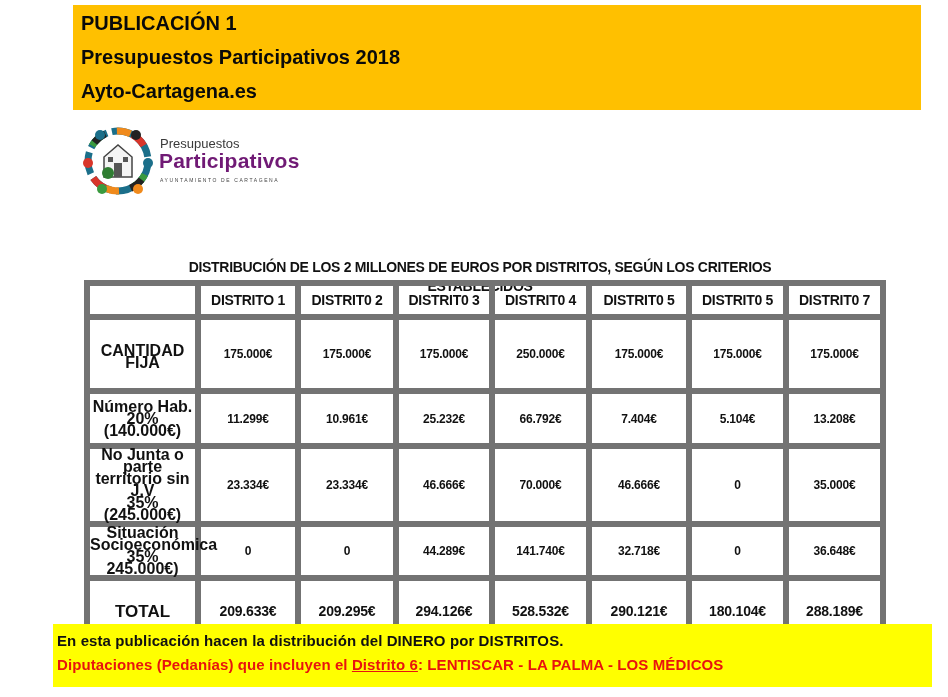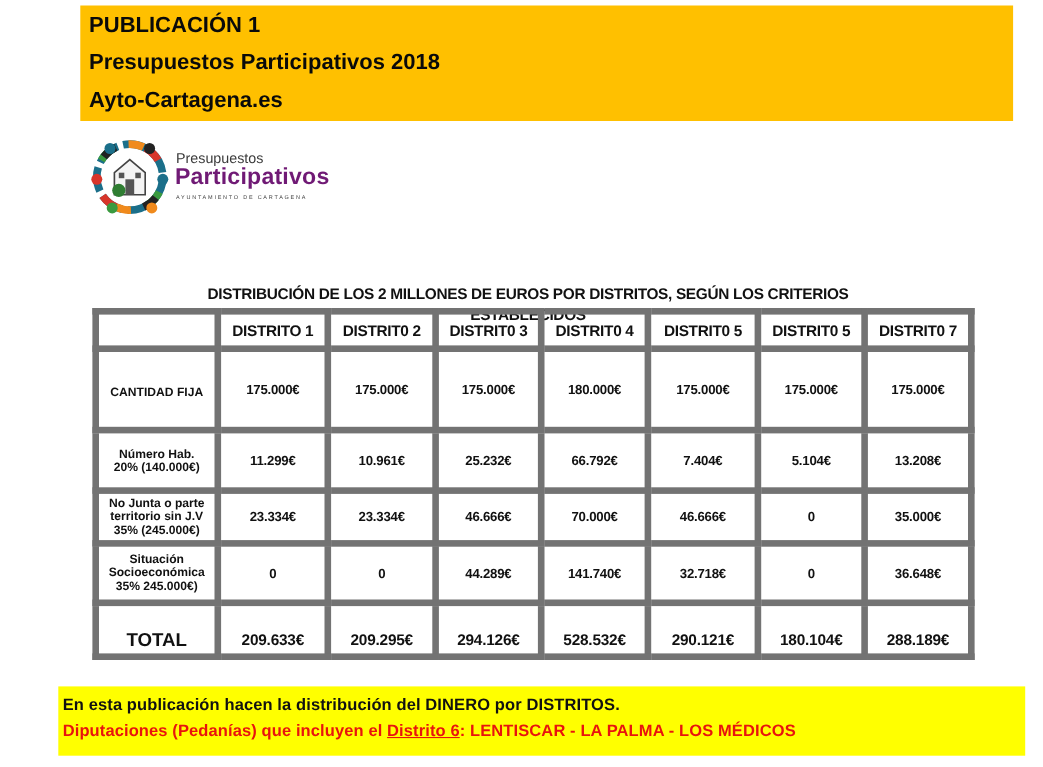--- a/index.html
+++ b/index.html
@@ -31,21 +31,21 @@
     table.grid {
       position: absolute; left: 84px; top: 280px; border-collapse: collapse;
       table-layout: fixed; width: 796px;
     }
     table.grid td, table.grid th {
       border: 6px solid #737373; padding: 0; text-align: center; vertical-align: middle;
       font-weight: bold; color: #111;
     }
     table.grid th { font-size: 14px; height: 28px; letter-spacing: -0.3px; }
     td.label {
-      text-align: left; vertical-align: top; font-size: 11px; line-height: 12px; padding: 2px 4px 0 3px;
+      text-align: left; vertical-align: top; font-size: 16px; line-height: 12px; padding: 2px 4px 0 3px;
     }
     td.val { font-size: 12px; letter-spacing: -0.2px; }
     tr.r-fija td { height: 62px; }
     tr.r-fija td.label { padding-top: 6px; }
     tr.r-nopres td { height: 50px; }
     tr.r-hab td { height: 49px; }
     tr.r-junta td { height: 42px; }
     tr.r-junta td.label, tr.r-socio td.label { vertical-align: middle; padding-top: 0; }
     tr.r-socio td { height: 48px; }
     tr.r-total td { height: 38px; vertical-align: bottom; padding-bottom: 2px; }
@@ -123,21 +123,21 @@
     </tr>
   </thead>
   <tbody>
     <tr class="r-fija">
       <td class="label">
         <div>CANTIDAD FIJA</div>
       </td>
       <td class="val">175.000€</td>
       <td class="val">175.000€</td>
       <td class="val">175.000€</td>
-      <td class="val">180.000€</td>
+      <td class="val">250.000€</td>
       <td class="val">175.000€</td>
       <td class="val">175.000€</td>
       <td class="val">175.000€</td>
     </tr>
     <tr class="r-hab">
       <td class="label">
         <div>Número Hab.</div>
         <div>20%  (140.000€)</div>
       </td>
       <td class="val">11.299€</td>

